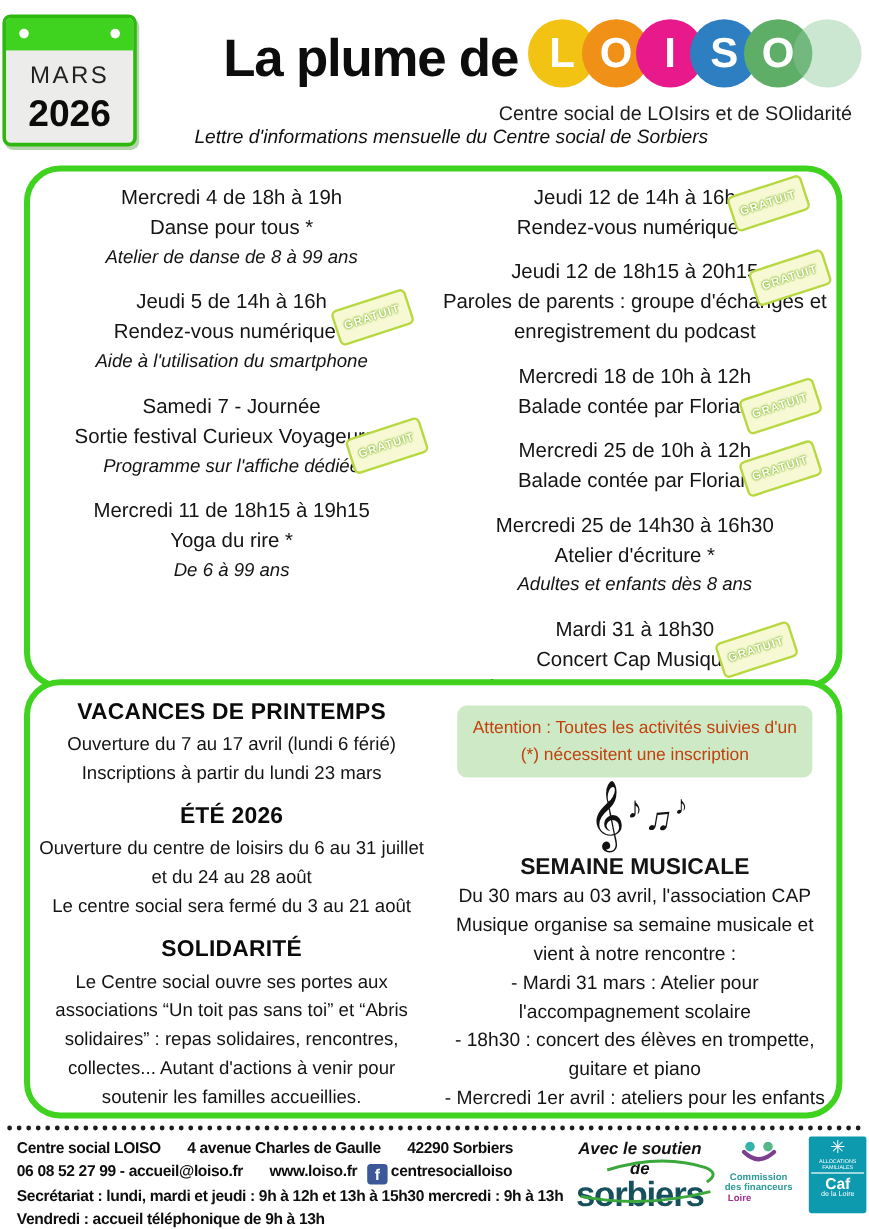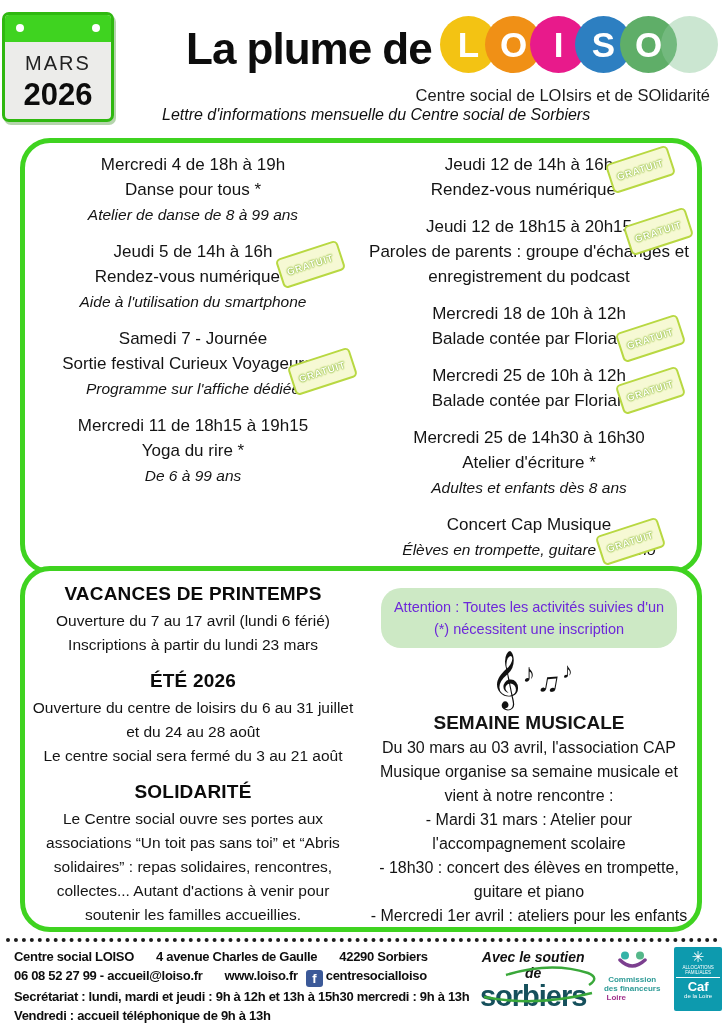--- a/index.html
+++ b/index.html
@@ -44,22 +44,22 @@
   .event .desc { font-size:15.5px; font-style:italic; }
   .badge { position:absolute; right:8px; top:4px; transform:rotate(-18deg);
     background:#f6f9d4; border:2px solid #b8d842; border-radius:5px;
     padding:1px 6px; font-size:9.5px; font-weight:bold; letter-spacing:1px; color:#fff;
     text-shadow:0 0 2px #8cba2e, 0 0 2px #8cba2e, 0 0 1px #8cba2e; }
 
   .section { text-align:center; margin-bottom:13px; padding:0 6px; }
   .section h3 { font-size:19px; font-weight:bold; color:#0b0b0b; margin-bottom:4px; letter-spacing:.2px; }
   .section p { font-size:15.5px; line-height:24px; white-space:pre-line; }
 
-  .attention { margin:8px auto 2px; width:88%; background:#cde9c5; border-radius:20px;
-    padding:8px 8px; text-align:center; font-size:14.5px; line-height:22px; color:#6d28d9; }
+  .attention { margin:8px auto 2px; width:88%; background:#cde9c5; border-radius:8px;
+    padding:8px 8px; text-align:center; font-size:14.5px; line-height:22px; color:#c2410c; }
   .music { text-align:center; height:62px; line-height:58px; font-size:50px; color:#111; }
   .music .n1 { font-size:26px; position:relative; top:-14px; left:2px; }
   .music .n2 { font-size:30px; position:relative; top:-4px; left:4px; transform:rotate(10deg); display:inline-block; }
   .music .n3 { font-size:22px; position:relative; top:-18px; left:6px; }
   .musicale { text-align:center; padding:0 8px; }
   .musicale h3 { font-size:19px; font-weight:bold; margin-bottom:2px; }
   .musicale .intro { font-size:16px; line-height:24px; }
   .musicale .item { font-size:16px; line-height:24px; }
 
   
@@ -175,20 +175,21 @@
         </div>
 
         <div class="event">
           <div class="when">Mercredi 25 de 14h30 à 16h30</div>
           <div class="name">Atelier d'écriture *</div>
           <div class="desc">Adultes et enfants dès 8 ans</div>
         </div>
 
         <div class="event">
           <span class="badge" style="right:34px; top:14px;">GRATUIT</span>
+          <div class="when">Mardi 31 à 18h30</div>
           <div class="name">Concert Cap Musique</div>
           <div class="desc">Élèves en trompette, guitare et piano</div>
         </div>
 
       </div>
     </div>
   </div>
 
   <div class="gbox box-info">
     <div class="cols">

